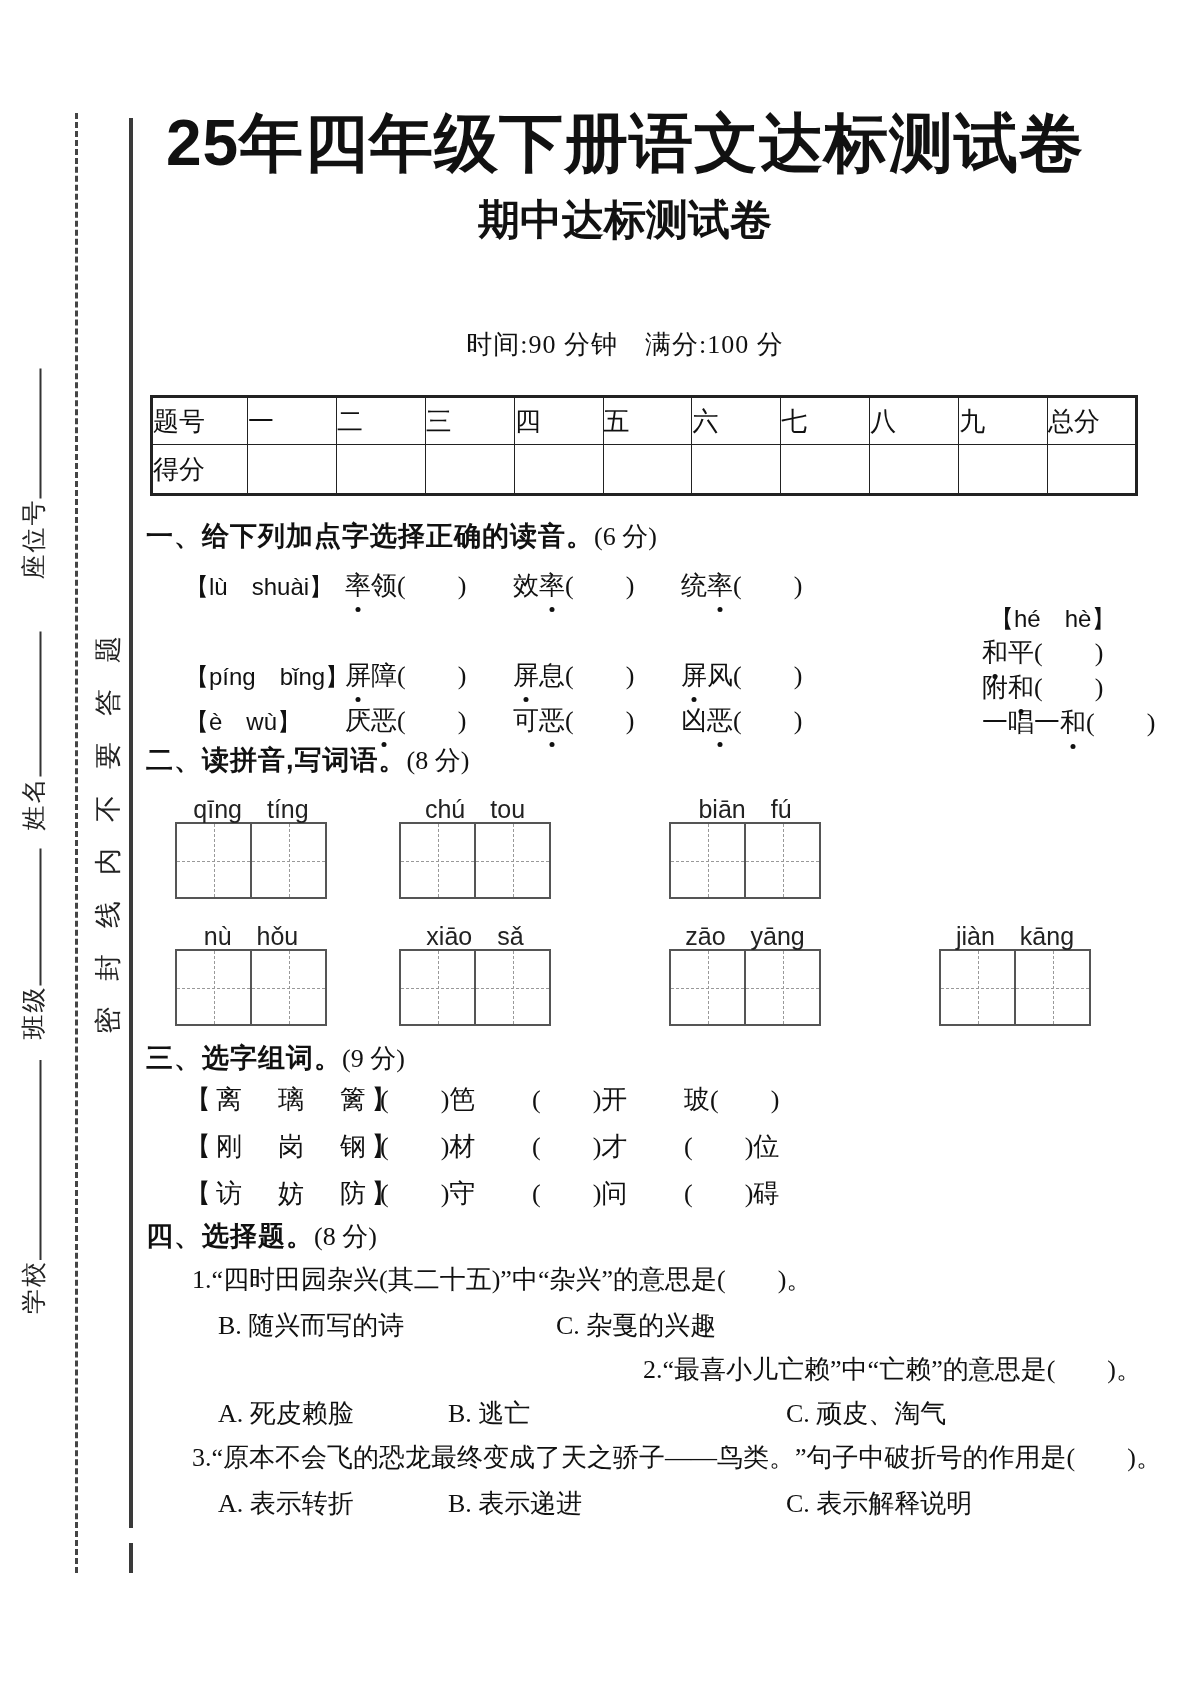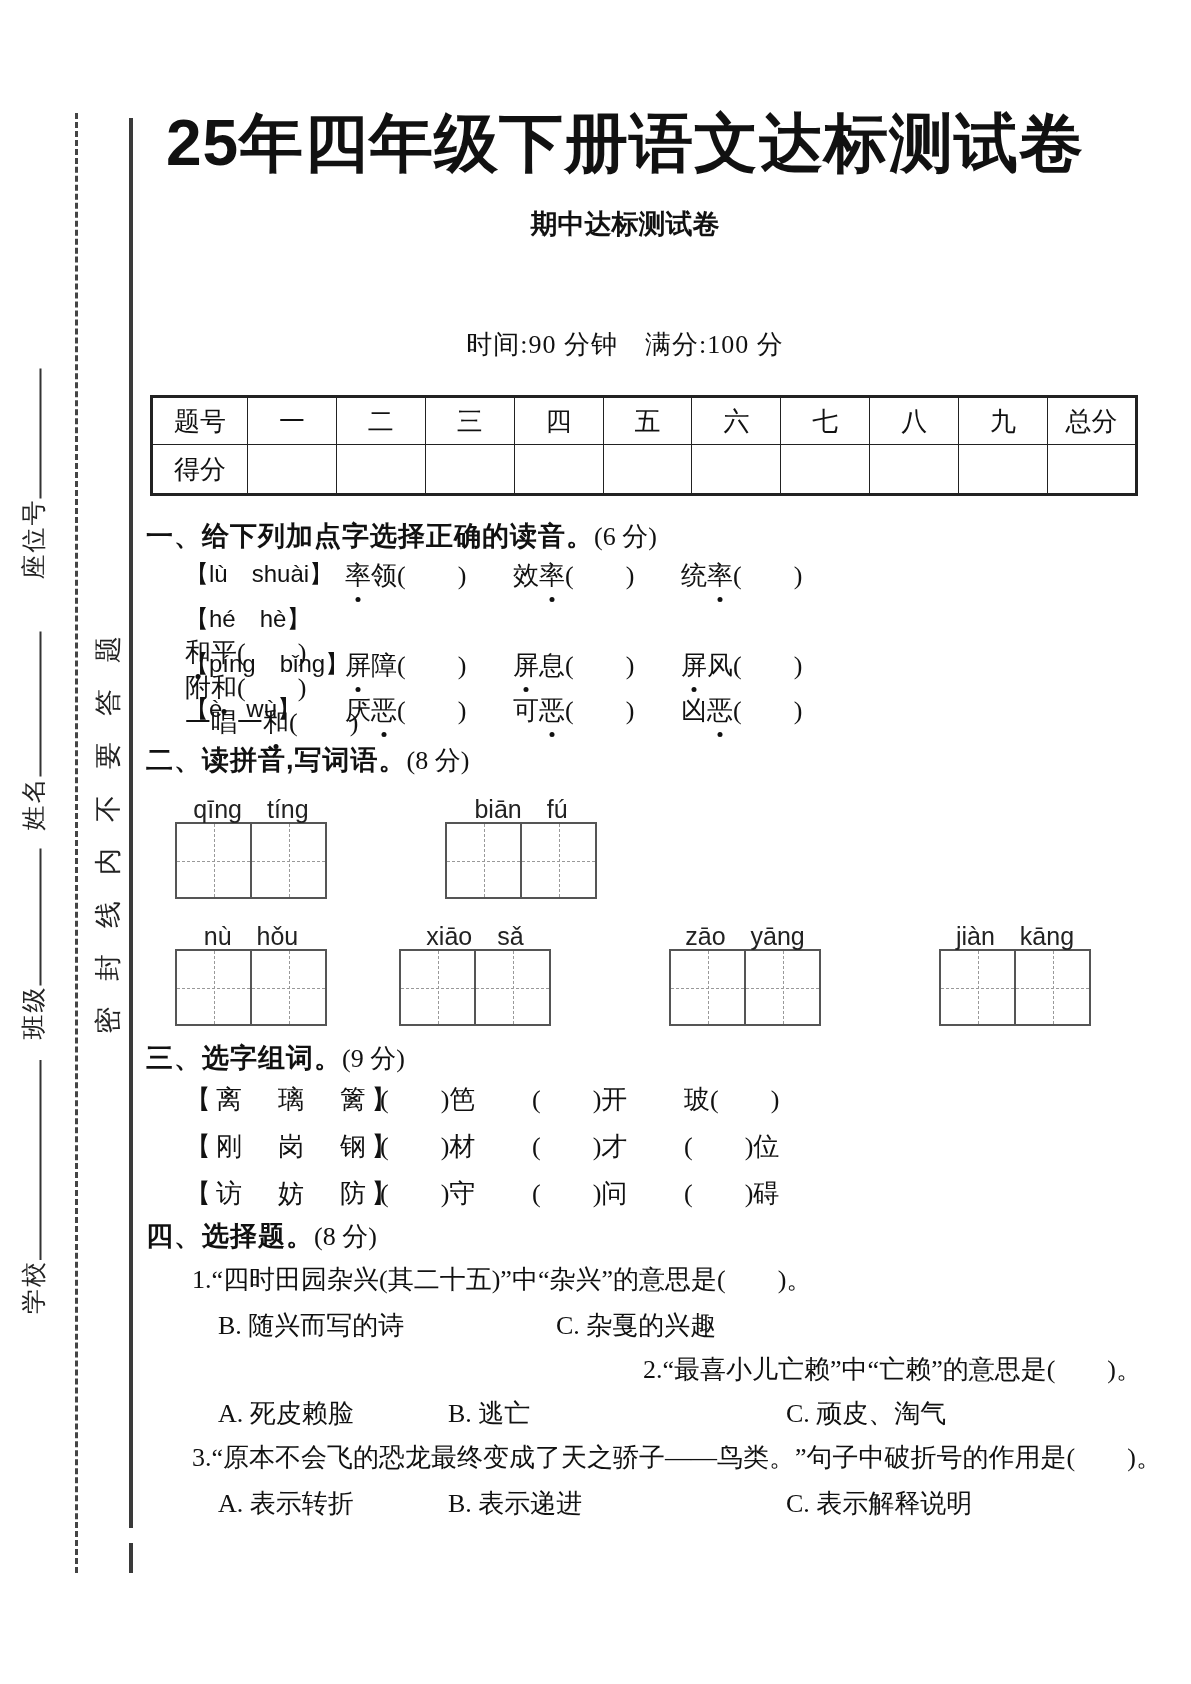--- a/index.html
+++ b/index.html
@@ -13,36 +13,36 @@
   .vline-solid{position:absolute;left:129px;top:118px;height:1410px;width:4px;background:#3a3a3a;}
   .vline-solid-tail{position:absolute;left:129px;top:1543px;height:30px;width:4px;background:#3a3a3a;}
   
   .rot{position:absolute;transform:translate(-50%,-50%) rotate(-90deg);white-space:nowrap;}
   .seal{font-family:"Liberation Sans","DejaVu Sans",sans-serif;font-size:27px;letter-spacing:26px;color:#222;}
   .sfield{font-size:25px;color:#222;letter-spacing:2px;}
   .sfield .fl{display:inline-block;border-bottom:2px solid #333;height:9px;}
   
   .title{position:absolute;left:140px;width:970px;top:100px;text-align:center;
     font-family:"Liberation Sans","DejaVu Sans",sans-serif;font-weight:900;font-size:64px;letter-spacing:1px;}
-  .subtitle{position:absolute;left:140px;width:970px;top:206px;text-align:center;
-    font-family:"Liberation Sans","DejaVu Sans",sans-serif;font-weight:900;font-size:27px;}
+  .subtitle{position:absolute;left:140px;width:970px;top:192px;text-align:center;
+    font-family:"Liberation Sans","DejaVu Sans",sans-serif;font-weight:900;font-size:42px;}
   .meta{position:absolute;left:140px;width:970px;top:327px;text-align:center;font-size:26px;letter-spacing:1px;}
   
   table.score{position:absolute;left:150px;top:395px;width:988px;border-collapse:collapse;
     table-layout:fixed;font-size:26px;border:3px solid #222;}
-  table.score th,table.score td{border:1.5px solid #222;font-weight:400;text-align:center;padding:0;}
+  table.score th,table.score td{border:1.5px solid #222;font-weight:400;text-align:left;padding:0;}
   table.score .r1{height:48px;} table.score .r2{height:50px;}
   table.score col.c0{width:96px;}
   
   .sec-head{position:absolute;left:146px;font-family:"Liberation Sans","DejaVu Sans",sans-serif;
     font-weight:700;font-size:27px;letter-spacing:1px;white-space:nowrap;}
   .sec-head .pts{font-family:"Liberation Serif","DejaVu Serif",serif;font-weight:400;font-size:26px;letter-spacing:0;}
   
   .qrow{position:absolute;left:140px;width:1010px;display:flex;padding-left:45px;box-sizing:border-box;
-    font-size:26px;height:45px;align-items:flex-start;}
+    font-size:26px;height:45px;align-items:flex-end;}
   .qbracket{width:160px;font-family:"Liberation Sans","DejaVu Sans",sans-serif;font-size:24px;white-space:nowrap;}
   .qitem{width:168px;white-space:nowrap;}
   .dotc{position:relative;display:inline-block;}
   .dotc::after{content:"";position:absolute;left:50%;transform:translateX(-50%);bottom:-9px;
     width:5px;height:5px;border-radius:50%;background:#111;}
   
   .pgrow{position:absolute;left:140px;display:flex;}
   .pgroup{width:152px;}
   .pg0{margin-left:35px;} .pg1{margin-left:72px;} .pg2{margin-left:118px;} .pg3{margin-left:118px;}
   .plabel{font-family:"Liberation Sans","DejaVu Sans",sans-serif;font-size:25px;text-align:center;
@@ -166,20 +166,27 @@
 </div>
 
 <div class="pgrow" style="top:793px;">
   <div class="pgroup pg0">
     <div class="plabel">qīng　tíng</div>
     <div class="pbox">
         <div class="pcell"></div>
         <div class="pcell"></div>
       </div>
   </div>
+  <div class="pgroup pg1">
+    <div class="plabel">chú　tou</div>
+    <div class="pbox">
+        <div class="pcell"></div>
+        <div class="pcell"></div>
+      </div>
+  </div>
   <div class="pgroup pg2">
     <div class="plabel">biān　fú</div>
     <div class="pbox">
         <div class="pcell"></div>
         <div class="pcell"></div>
       </div>
   </div>
 </div>
 
 <div class="pgrow" style="top:920px;">

